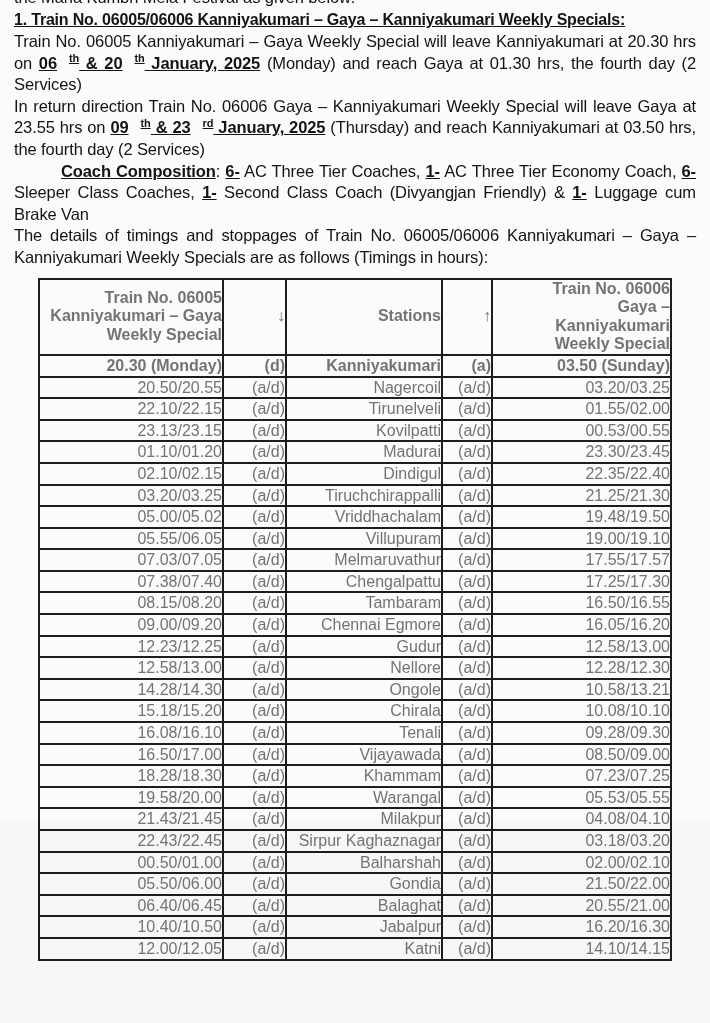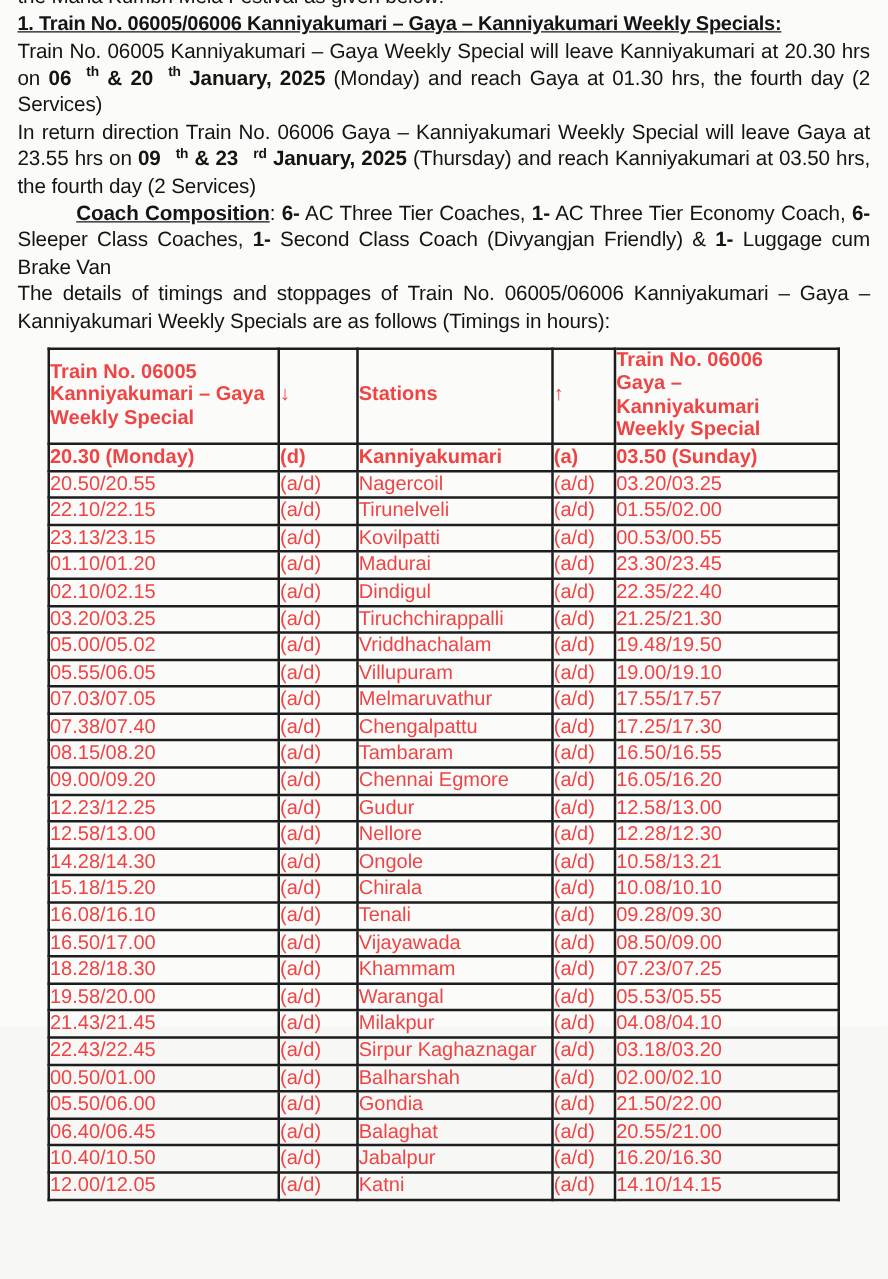--- a/index.html
+++ b/index.html
@@ -26,28 +26,28 @@
     font-size: 16px; font-weight: bold;
     letter-spacing: -0.2px; white-space: nowrap;
     text-decoration: underline;
   }
   p.body {
     margin: 0;
     font-size: 16.5px; line-height: 21.6px;
     letter-spacing: -0.1px;
     text-align: justify;
   }
-  p.body .b { font-weight: bold; }
+  p.body .b { font-weight: bold; text-decoration: underline; }
   p.body .u { text-decoration: underline; margin-left: 47px; }
   p.body sup { font-size: 11px; line-height: 0; vertical-align: super; margin-left: 12px; }
 
   table.timetable {
     border-collapse: collapse; table-layout: fixed;
     width: 632px; margin: 9px 0 0 24px;
-    text-align: left; color: #ef4444;
+    text-align: right; color: #737373;
   }
   .timetable th, .timetable td {
     border: 2px solid #1d1d1d;
     padding: 0; overflow: hidden;
   }
   .timetable thead th {
     font-size: 16px; font-weight: bold;
     line-height: 18.5px; white-space: pre-line;
   }
   .timetable tr.hdr-main th { height: 69px; }

